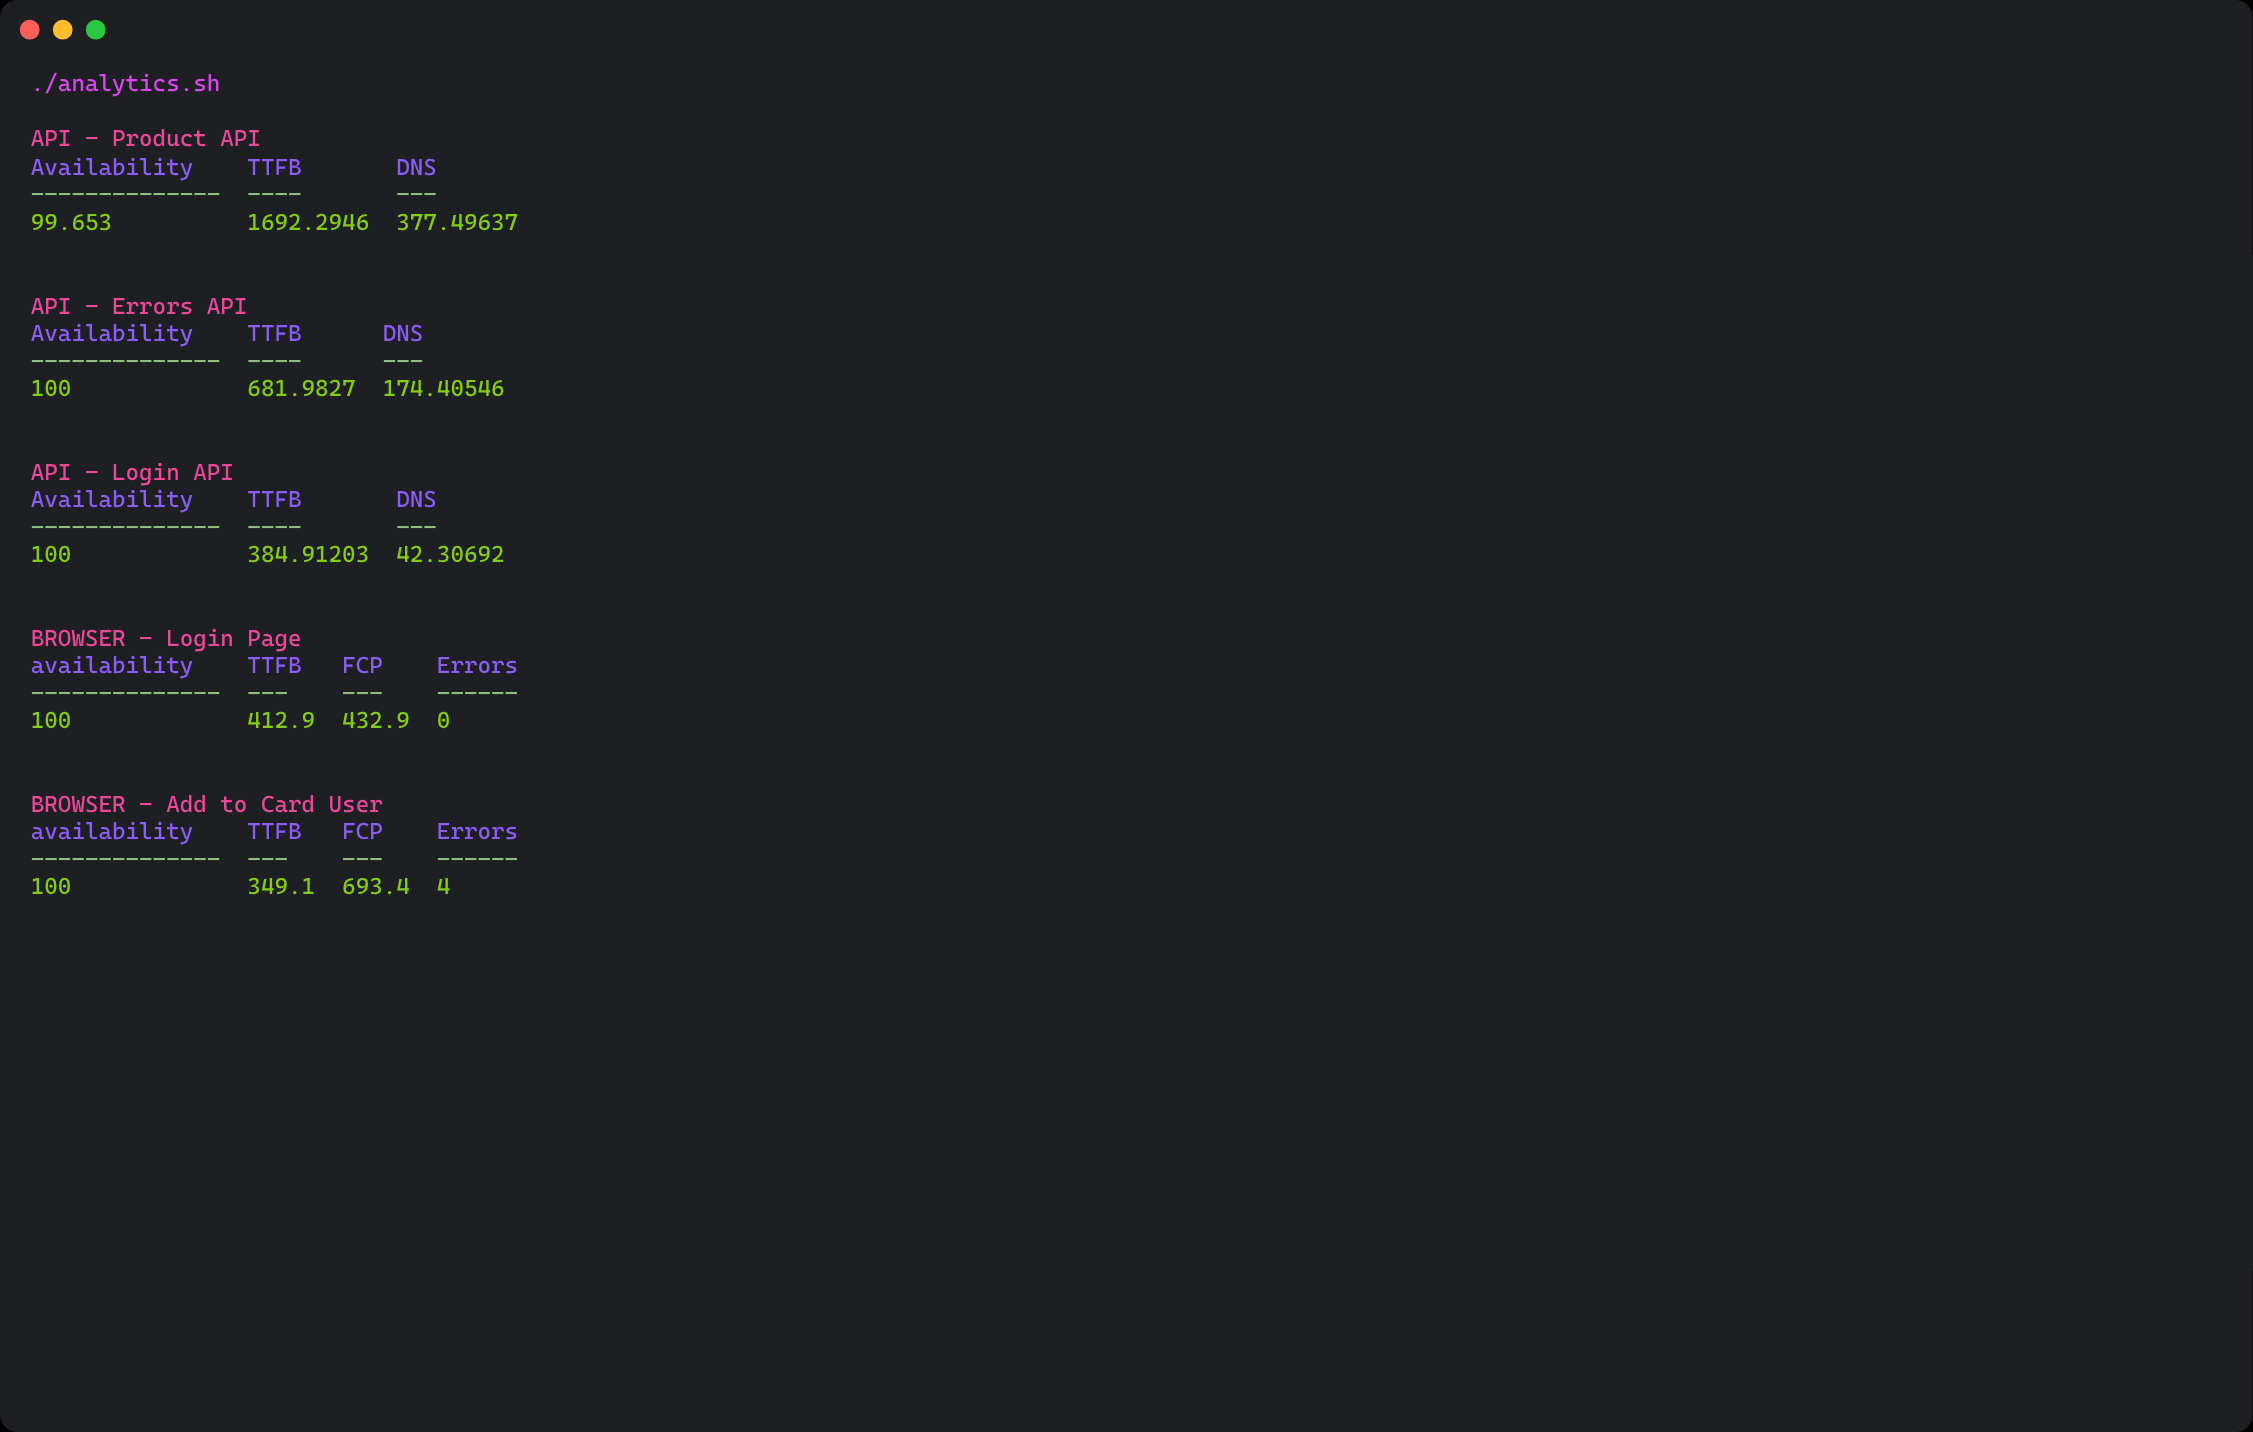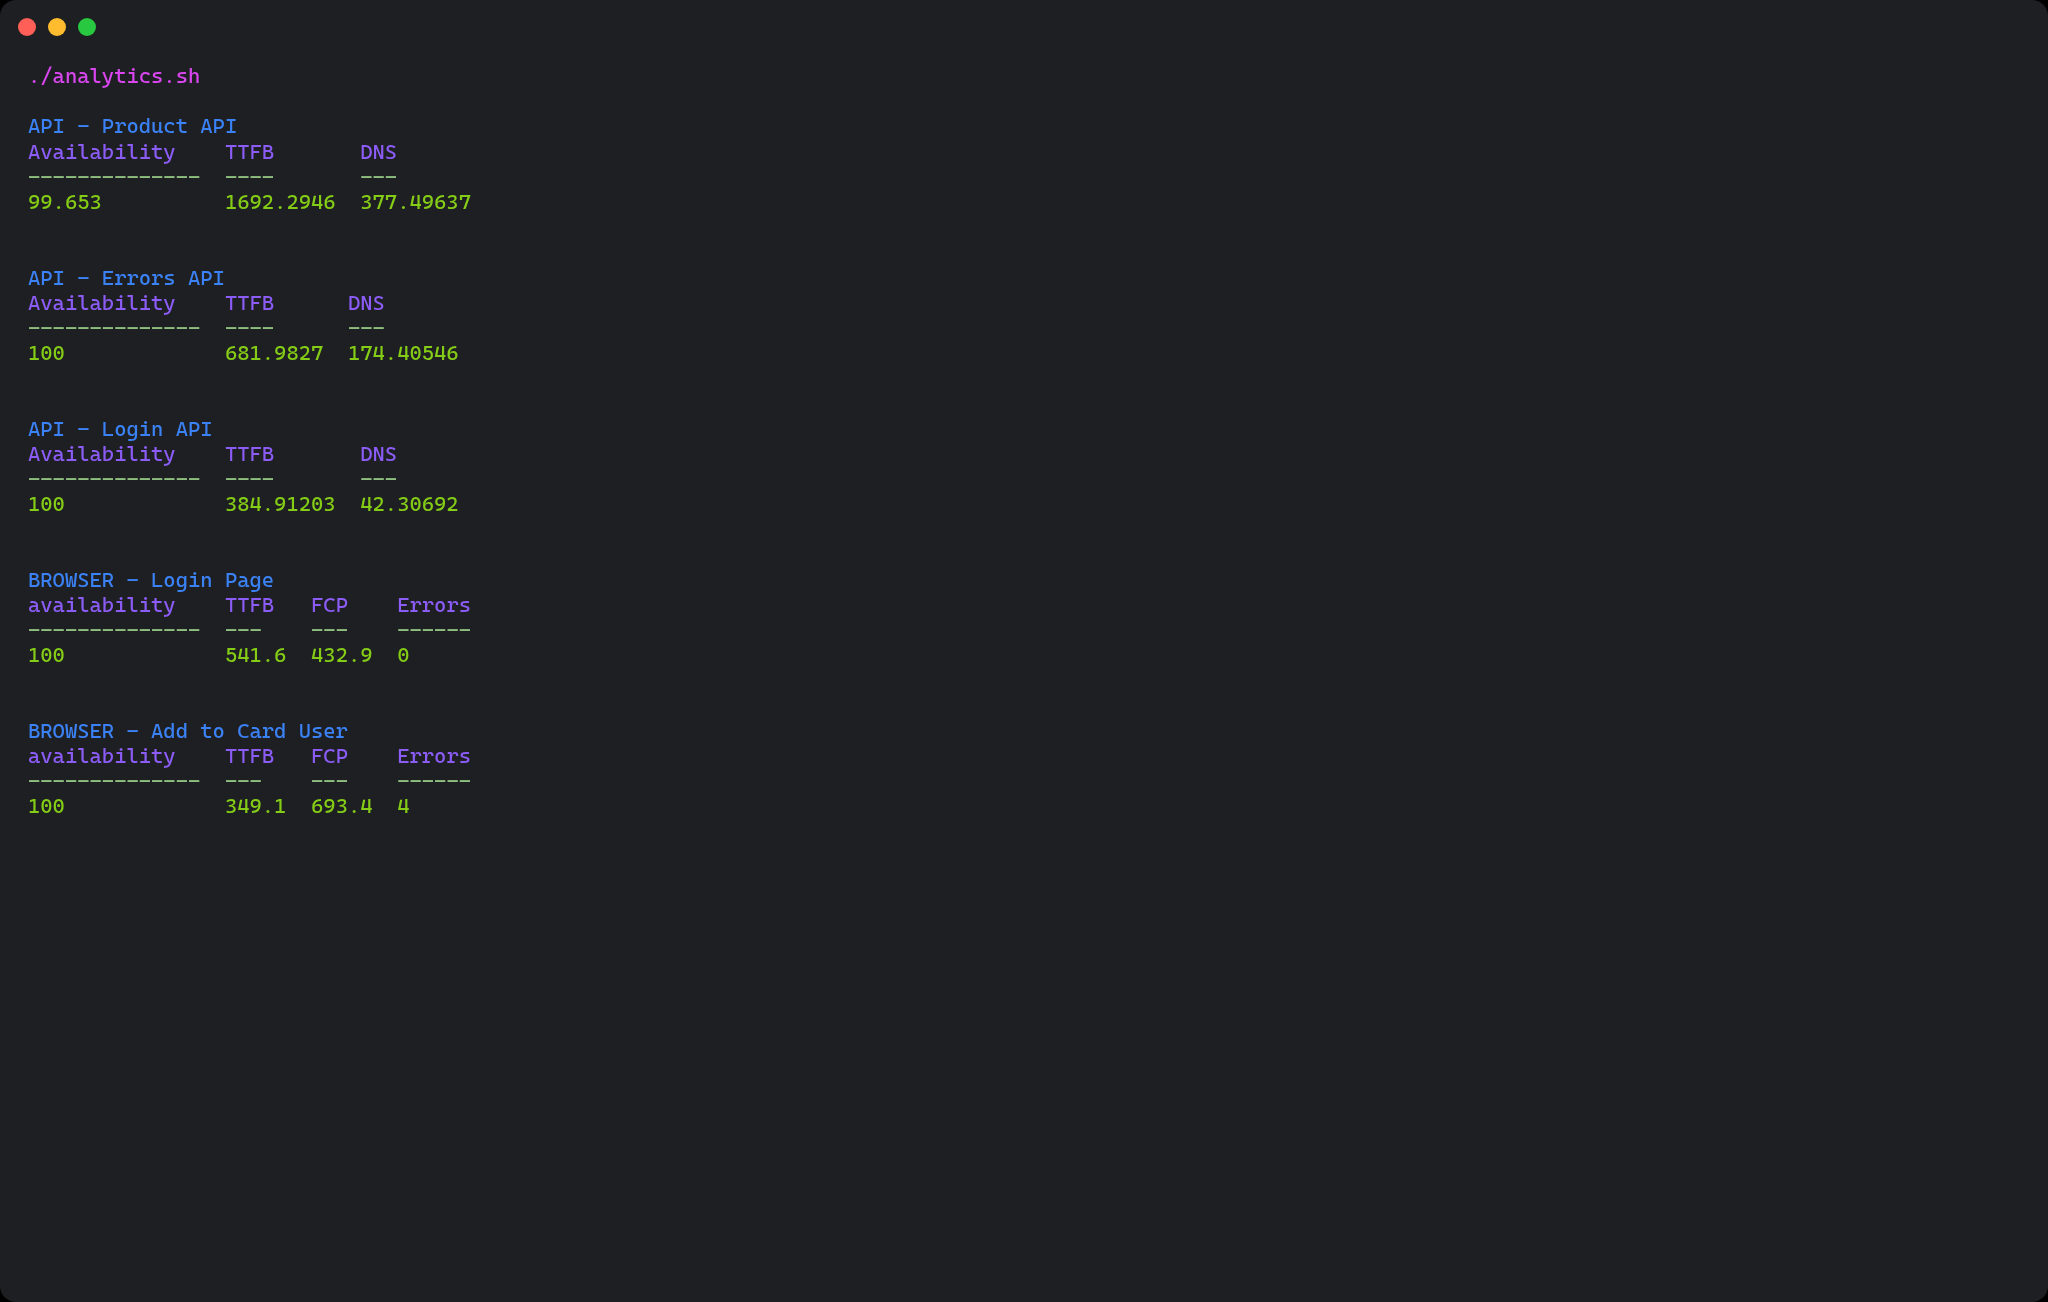--- a/index.html
+++ b/index.html
@@ -35,21 +35,21 @@
   .tl-close   { background: #ff5f57; }
   .tl-min     { background: #febc2e; }
   .tl-zoom    { background: #28c840; }
 
   .term-body {
     padding: 28px 28px 28px 28px;
     white-space: pre;
     font-variant-ligatures: none;
   }
   .cmd   { color: #d946ef; }
-  .title { color: #3b82f6; }
+  .title { color: #ec4899; }
   .hdr   { color: #8b5cf6; }
   .sep   { color: #8fbf7f; }
   .val   { color: #84cc16; }
 </style>
 </head>
 <body>
 
 <div class="terminal-window">
   <div class="titlebar">
     <span class="tl-btn tl-close"></span>
@@ -72,21 +72,21 @@
 
 <span class="title">API - Login API</span>
 <span class="hdr">Availability    </span><span class="hdr">TTFB       </span><span class="hdr">DNS       </span>
 <span class="sep">--------------  </span><span class="sep">----       </span><span class="sep">---       </span>
 <span class="val">100             </span><span class="val">384.91203  </span><span class="val">42.30692  </span>
 
 
 <span class="title">BROWSER - Login Page</span>
 <span class="hdr">availability    </span><span class="hdr">TTFB   </span><span class="hdr">FCP    </span><span class="hdr">Errors </span>
 <span class="sep">--------------  </span><span class="sep">---    </span><span class="sep">---    </span><span class="sep">------ </span>
-<span class="val">100             </span><span class="val">541.6  </span><span class="val">432.9  </span><span class="val">0      </span>
+<span class="val">100             </span><span class="val">412.9  </span><span class="val">432.9  </span><span class="val">0      </span>
 
 
 <span class="title">BROWSER - Add to Card User</span>
 <span class="hdr">availability    </span><span class="hdr">TTFB   </span><span class="hdr">FCP    </span><span class="hdr">Errors </span>
 <span class="sep">--------------  </span><span class="sep">---    </span><span class="sep">---    </span><span class="sep">------ </span>
 <span class="val">100             </span><span class="val">349.1  </span><span class="val">693.4  </span><span class="val">4      </span>
 
 
 </div>
 </div>

